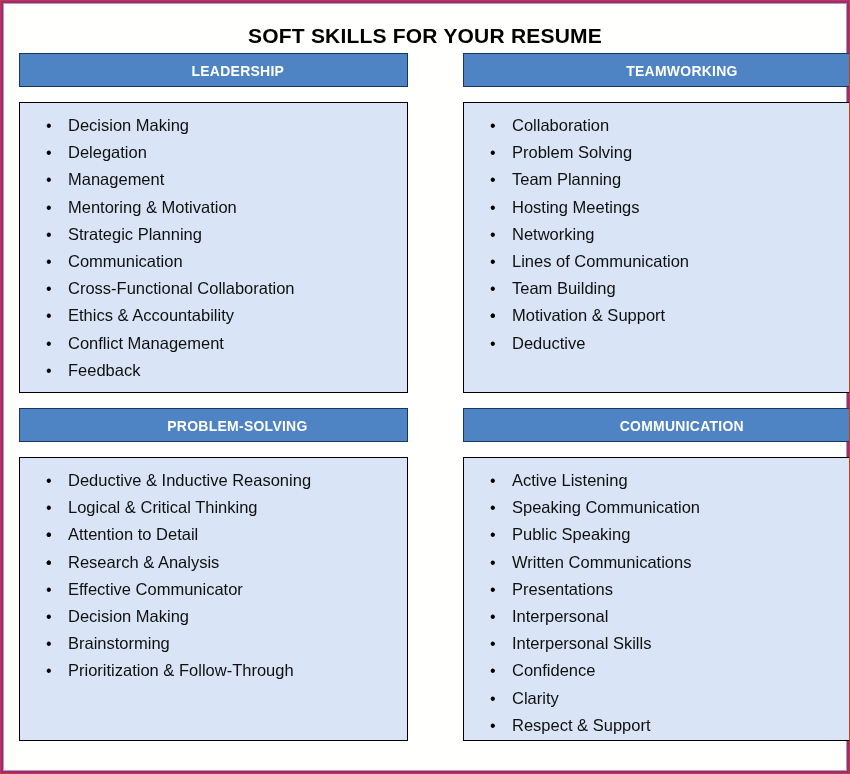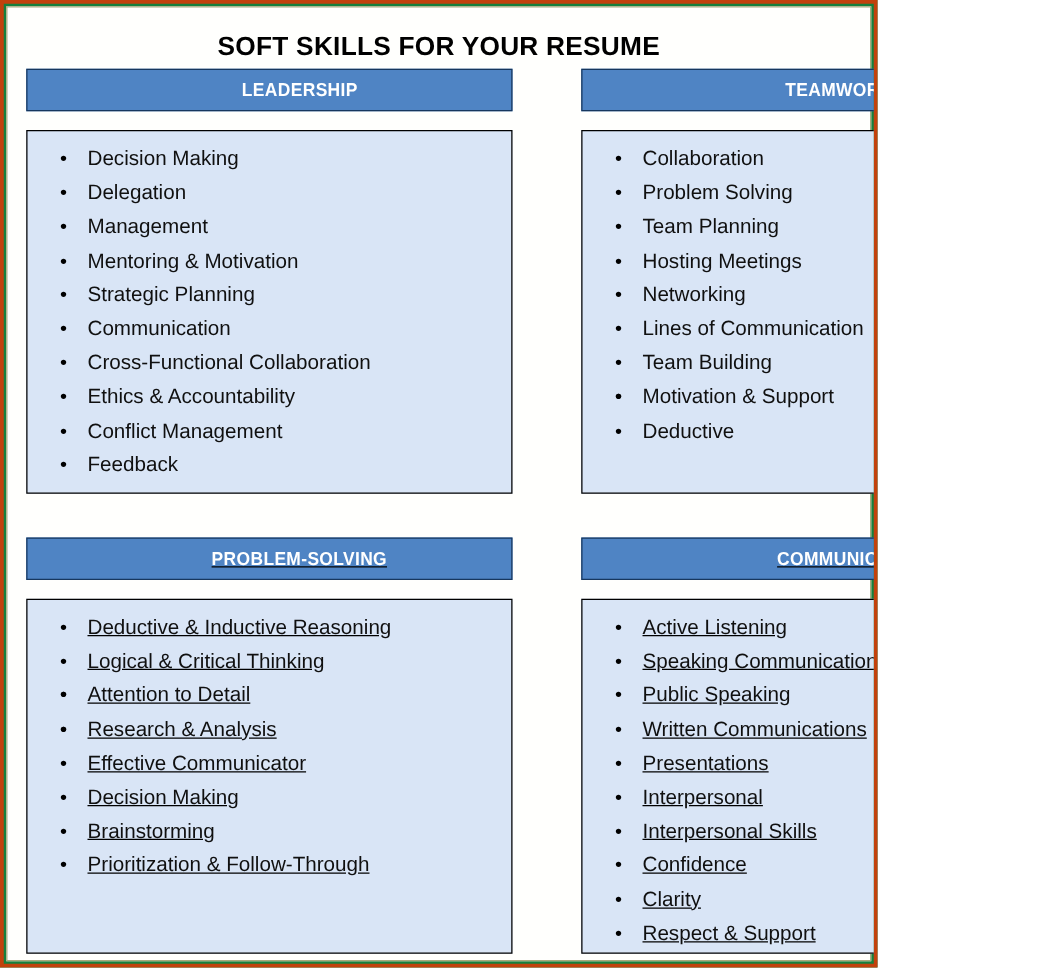--- a/index.html
+++ b/index.html
@@ -8,25 +8,25 @@
   }
   body {
     width: 850px;
     height: 774px;
     background: #ffffff;
     font-family: "Liberation Sans", sans-serif;
     overflow: hidden;
   }
   #page {
     position: relative;
-    width: 702px;
+    width: 850px;
     height: 774px;
-    background: #15803d;
-    box-sizing: border-box;
-    border: 3px solid #c2410c;
+    background: #a21caf;
+    box-sizing: border-box;
+    border: 1px solid #c2410c;
     overflow: hidden;
   }
   #page-inner {
     position: absolute;
     top: 2px;
     left: 2px;
     right: 2px;
     bottom: 2px;
     border: 1px solid #a9a97c;
     background: #fffffd;
@@ -45,21 +45,21 @@
     font-family: "Liberation Sans", sans-serif;
     white-space: nowrap;
   }
   .card {
     position: absolute;
     width: 389px;
   }
   .card.col-left  { left: 15px; }
   .card.col-right { left: 443px; margin-left: 16px; }
   .card.row-top    { top: 49px; }
-  .card.row-bottom { top: 424px; text-decoration: underline; }
+  .card.row-bottom { top: 404px; }
 
   .card-header {
     box-sizing: border-box;
     height: 34px;
     background: #4f84c4;
     border: 1.5px solid #17375e;
     color: #ffffff;
     font-size: 15px;
     font-weight: bold;
     letter-spacing: 0.3px;

